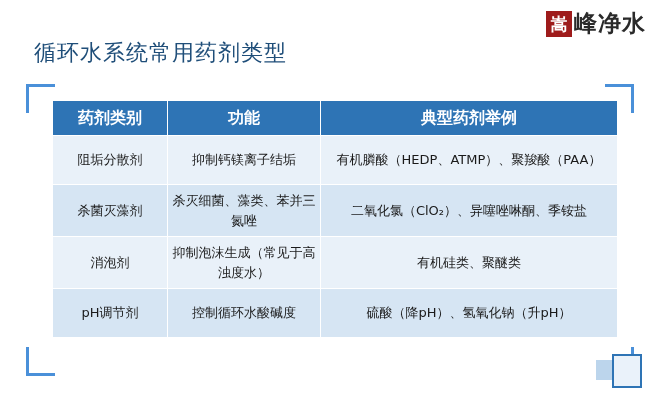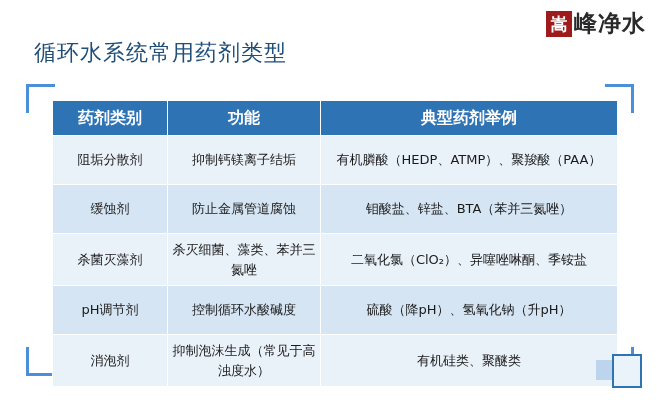--- a/index.html
+++ b/index.html
@@ -172,39 +172,34 @@
           <th class="col-c">典型药剂举例</th>
         </tr>
       </thead>
       <tbody>
         <tr>
           <td>阻垢分散剂</td>
           <td>抑制钙镁离子结垢</td>
           <td>有机膦酸（HEDP、ATMP）、聚羧酸（PAA）</td>
         </tr>
         <tr>
-          <td>缓蚀剂</td>
-          <td>防止金属管道腐蚀</td>
-          <td>钼酸盐、锌盐、BTA（苯并三氮唑）</td>
-        </tr>
-        <tr>
           <td>杀菌灭藻剂</td>
           <td>杀灭细菌、藻类、苯并三氮唑</td>
           <td>二氧化氯（ClO₂）、异噻唑啉酮、季铵盐</td>
         </tr>
         <tr>
+          <td>消泡剂</td>
+          <td>抑制泡沫生成（常见于高浊度水）</td>
+          <td>有机硅类、聚醚类</td>
+        </tr>
+        <tr>
           <td>pH调节剂</td>
           <td>控制循环水酸碱度</td>
           <td>硫酸（降pH）、氢氧化钠（升pH）</td>
         </tr>
-        <tr>
-          <td>消泡剂</td>
-          <td>抑制泡沫生成（常见于高浊度水）</td>
-          <td>有机硅类、聚醚类</td>
-        </tr>
       </tbody>
     </table>
   </div>
 
   <div class="deco">
     <span class="sq1"></span>
     <span class="sq2"></span>
   </div>
 
 </div>

